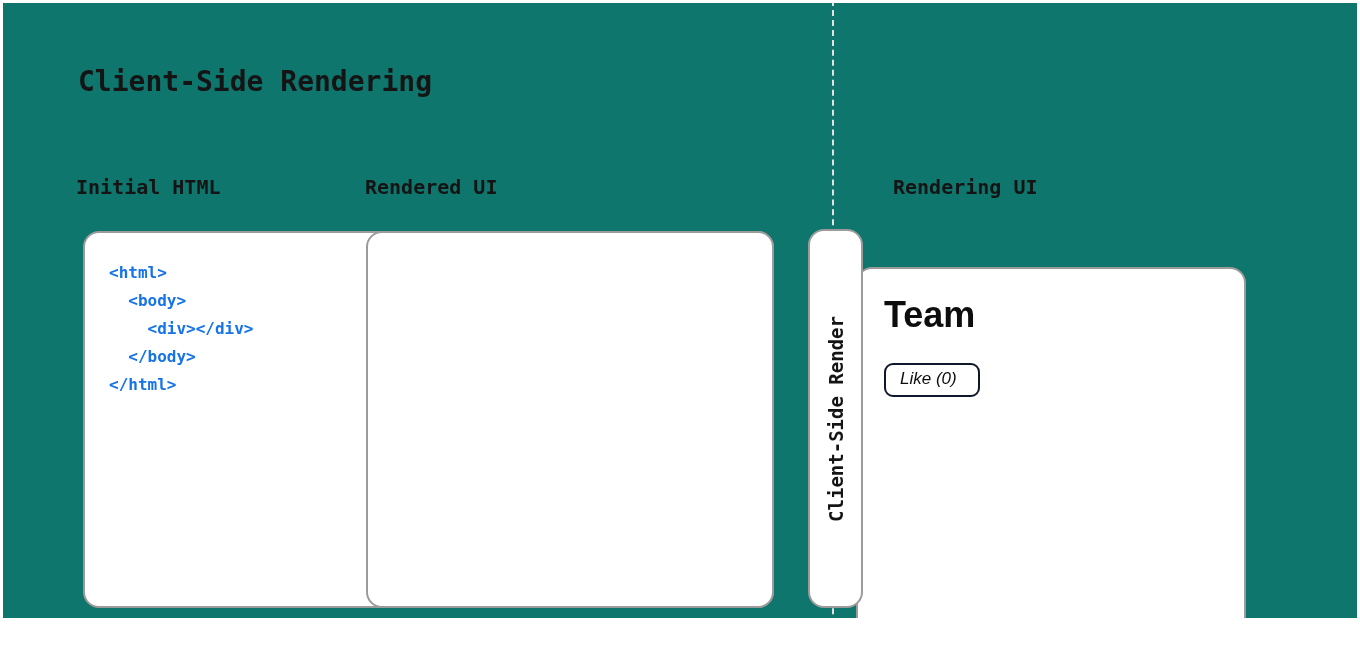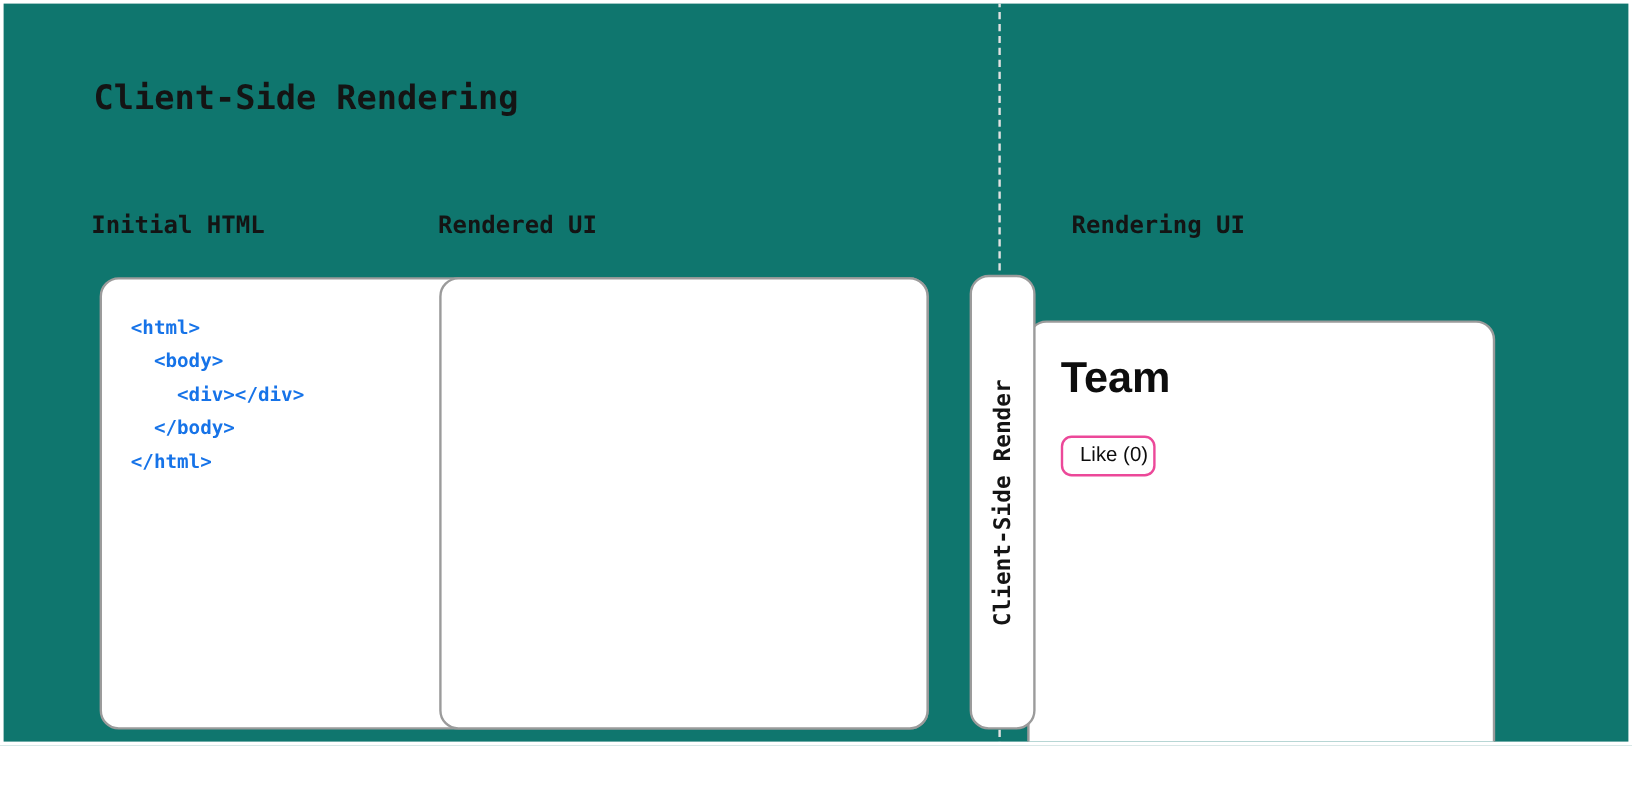--- a/index.html
+++ b/index.html
@@ -108,28 +108,29 @@
     padding-left: 31px;
     list-style: disc;
     font-size: 17.5px;
     line-height: 28px;
     color: #0d0d0d;
   }
 
   .like-button {
     display: inline-block;
     margin-top: 26px;
-    padding: 4px 4px 6px 14px;
+    padding: 4px 21px 6px 14px;
     font-family: "Liberation Sans", sans-serif;
     font-size: 17px;
     color: #0d0d0d;
     background: #ffffff;
-    border: 2px solid #ec4899;
+    border: 2px solid #0f172a;
     border-radius: 9px;
     cursor: pointer;
+    font-style: italic;
   }
 </style>
 </head>
 <body>
 
 <div class="canvas">
 
   <div class="dashed-divider"></div>
 
   <h1 class="page-title">Client-Side Rendering</h1>

